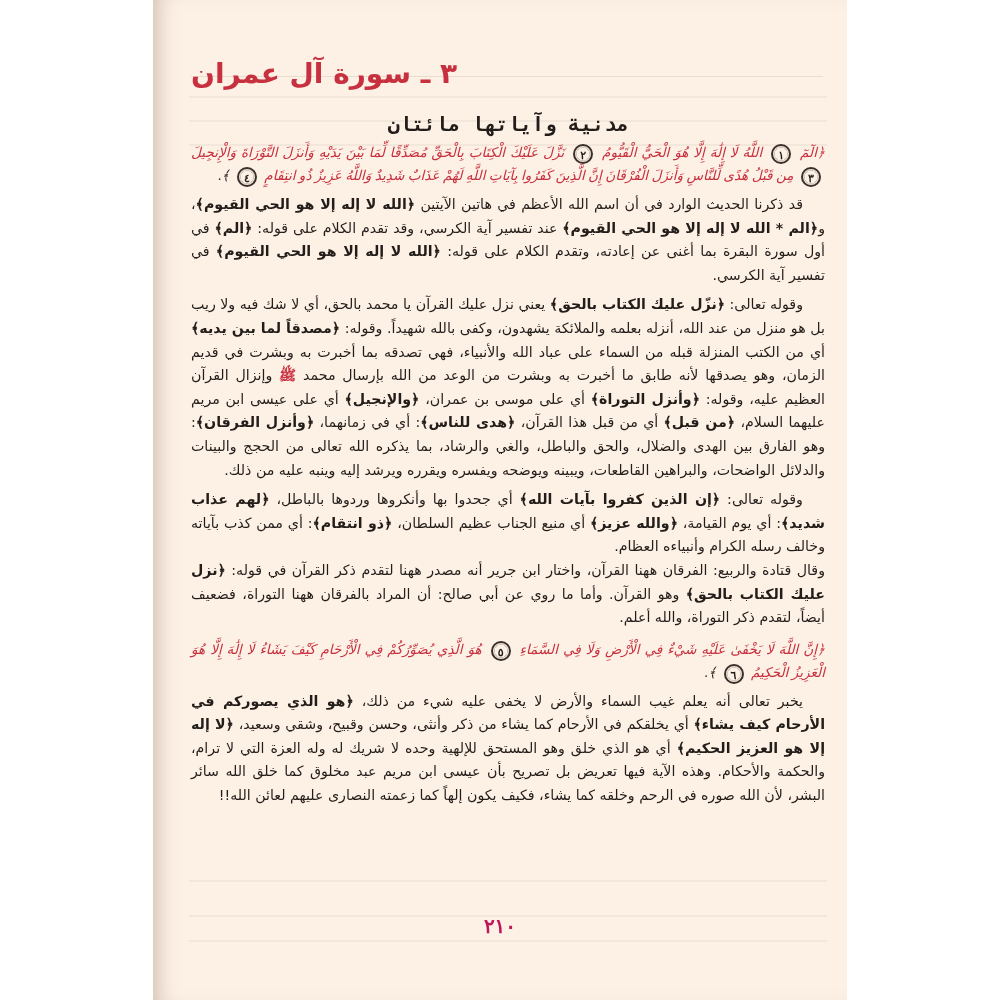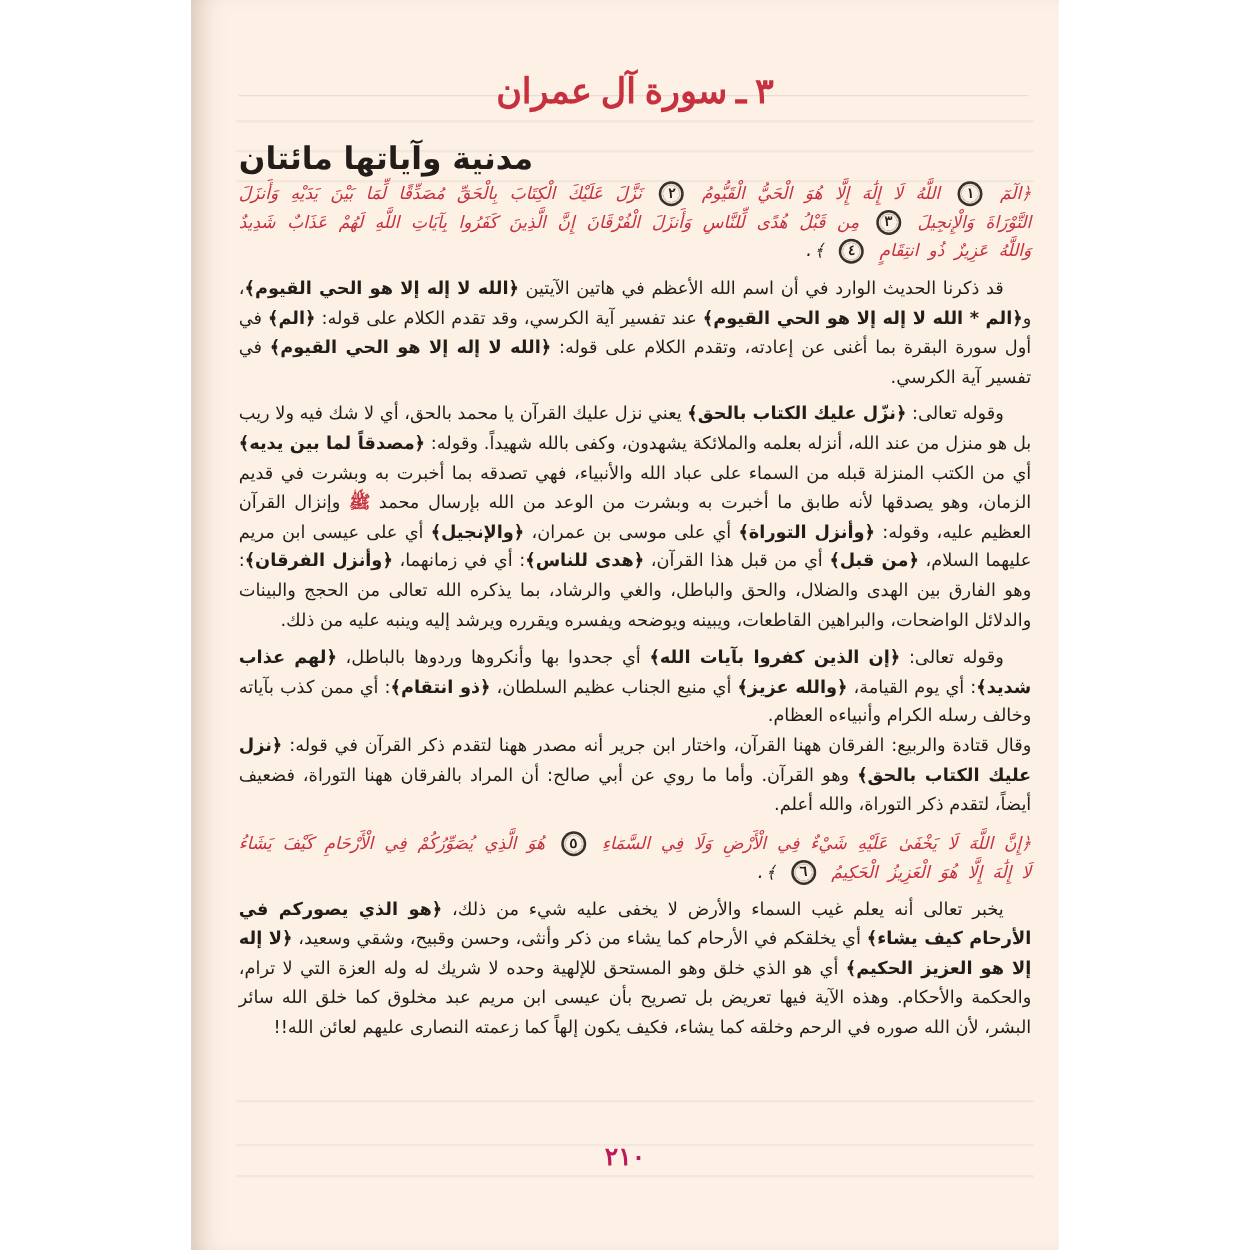--- a/index.html
+++ b/index.html
@@ -16,39 +16,39 @@
   .ghost-header {
     position:absolute; top:48px; left:38px; right:24px; height:28px;
     border-bottom:1px solid rgba(150,130,115,0.18);
   }
   .content {
     position:absolute; left:38px; right:22px; top:52px; bottom:0;
     direction:rtl; color:#231d1a;
     font-family:"DejaVu Sans", sans-serif;
   }
   .surah-title {
-    text-align:center; color:#c7303e; font-size:28px; font-weight:bold;
-    margin:0; height:44px; line-height:44px;font-family:Liberation Serif, serif;
+    text-align:left; color:#c7303e; font-size:28px; font-weight:bold;
+    margin:0; height:44px; line-height:44px;
   }
   .surah-sub {
-    text-align:left; font-size:25px; font-weight:bold; margin:16px 0 4px 0;
+    text-align:center; font-size:20px; font-weight:bold; margin:16px 0 4px 0;font-family:Liberation Mono, monospace;
   }
   .para {
     font-size:14.2px; line-height:23.6px; text-align:justify; margin:0;
     text-align-last:right;
   }
   .para.indent { text-indent:22px; }
   .para.gap { margin-top:6px; }
   .bismillah {
     text-align:center; color:#c7303e; font-size:17px; font-weight:bold;
     margin:8px 0 2px 0; height:26px; line-height:26px;
   }
   .verse {
     color:#c7303e; font-size:13.6px; line-height:23px; text-align:justify;
-    font-family:Liberation Mono, monospace; font-style:italic; margin:0;
+    font-family:Liberation Serif, serif; font-style:italic; margin:0;
   }
   .ayah-mark {
     display:inline-block; width:20px; height:20px; border:2px solid #3a302b;
     border-radius:50%; text-align:center; line-height:19px; font-size:11px;
     color:#231d1a; font-style:normal; font-weight:bold; margin:0 4px;
     vertical-align:middle; box-sizing:border-box;
     background: radial-gradient(circle, #fdf1e6 55%, #cdbfb3 56%, #fdf1e6 70%);
   }
   .q { font-weight:bold; }
   .saw { color:#c7303e; font-weight:bold; }

